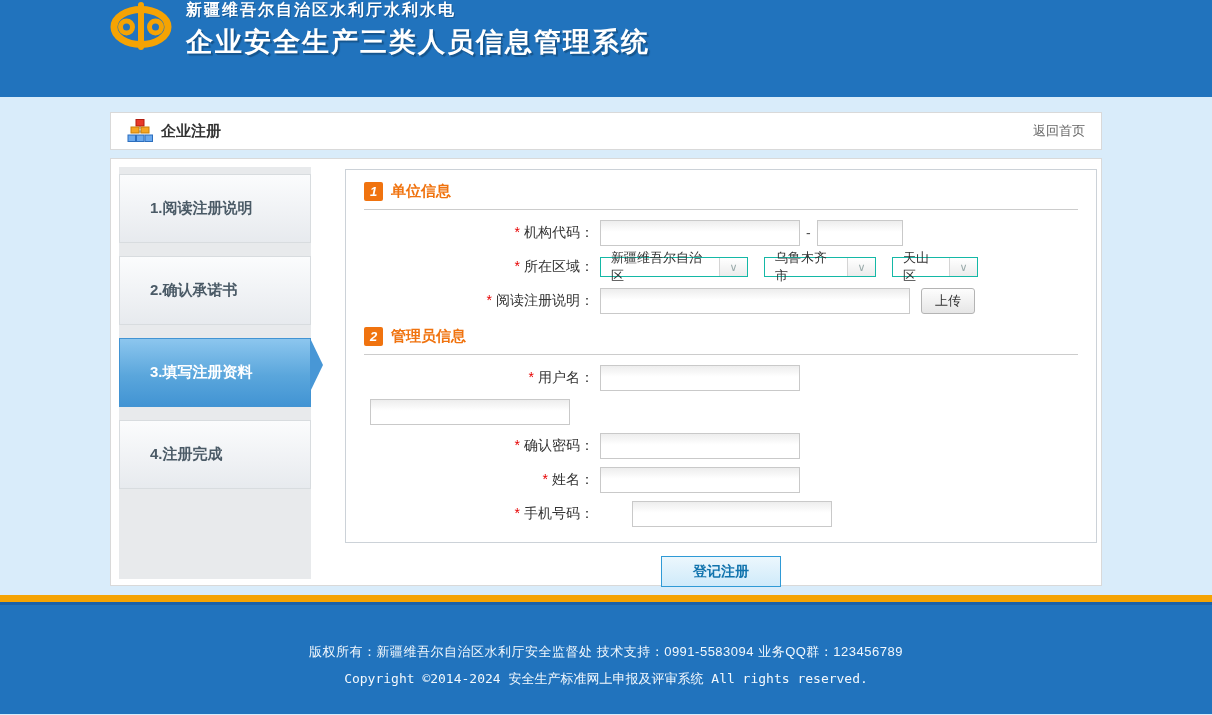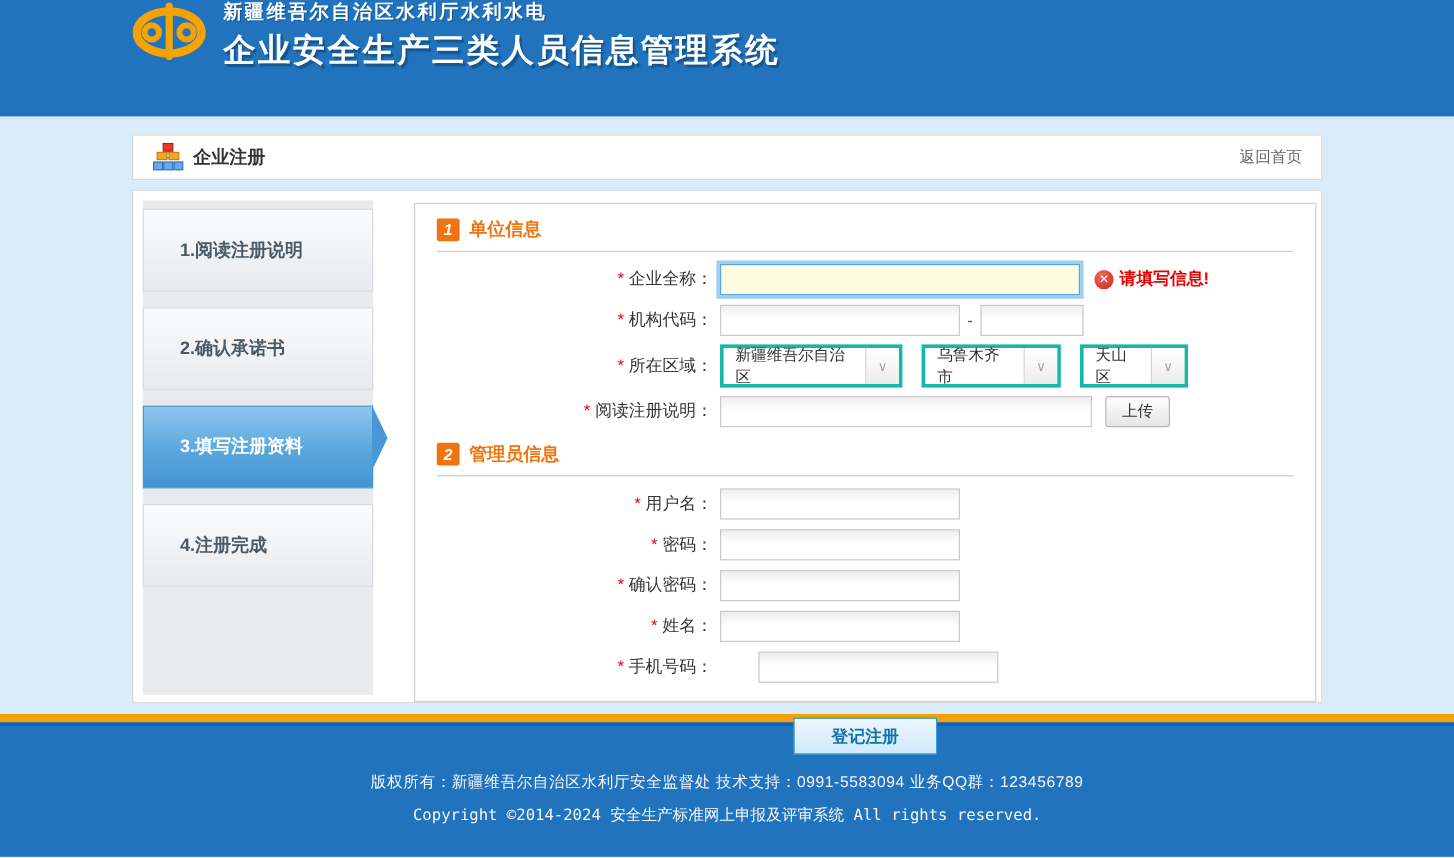--- a/index.html
+++ b/index.html
@@ -56,21 +56,21 @@
   .w200 { width:200px; } .w86 { width:86px; } .w300 { width:300px; } .w310 { width:310px; }
   input.txt.focused { background:#fffce1; border:1px solid #5ba6d9; box-shadow:0 0 0 3px #9fd0f0; }
   .dash { margin:0 6px; color:#555; font-size:14px; }
 
   .err { display:flex; align-items:center; margin-left:12px; }
   .err-icon { width:16px; height:16px; border-radius:50%; background:radial-gradient(circle at 35% 30%,#f0695c,#cf271a);
               color:#fff; font-size:10px; font-weight:bold; display:flex; align-items:center; justify-content:center;
               margin-right:5px; }
   .err-text { color:#e60000; font-size:14px; font-weight:bold; }
 
-  .sel { display:inline-flex; height:36px; border:3px solid #14b8a6; background:#fff; cursor:pointer; margin-right:16px; }
+  .sel { display:inline-flex; height:20px; border:1px solid #14b8a6; background:#fff; cursor:pointer; margin-right:16px; }
   .sel .sel-val { display:flex; align-items:center; justify-content:center; font-size:13px; color:#333; padding:0 10px; }
   .sel .sel-arrow { width:28px; border-left:1px solid #d4d4d4; background:linear-gradient(#fff,#ececec);
                     display:flex; align-items:center; justify-content:center; color:#9aa; font-size:11px; }
   .sel1 .sel-val { width:118px; } .sel2 .sel-val { width:82px; } .sel3 .sel-val { width:56px; }
 
   .upload-btn { margin-left:11px; height:26px; padding:0 13px; font-size:13px; color:#333;
                 border:1px solid #b4b4b4; border-radius:3px; background:linear-gradient(#fdfdfd,#e6e6e6); cursor:pointer; }
 
   .submit-row { width:752px; display:flex; justify-content:center; margin-top:13px; }
   .submit-btn { width:120px; height:31px; border:1px solid #2f9ad6; background:linear-gradient(#ecf7fd,#cfeafa);
@@ -135,32 +135,20 @@
 
   <div class="form-wrap">
     <div class="panel">
 
       <div class="sec-head">
         <span class="sec-badge">1</span>
         <span class="sec-title">单位信息</span>
       </div>
       <hr class="sec-rule">
 
-      <div class="frow">
-        <div class="flabel">
-          <span class="req">*</span><span>企业全称：</span>
-        </div>
-        <div class="fctrl">
-          <input class="txt w300 focused" type="text" style="">
-          <span class="err">
-            <span class="err-icon">✕</span>
-            <span class="err-text">请填写信息!</span>
-          </span>
-        </div>
-      </div>
 
       <div class="frow">
         <div class="flabel">
           <span class="req">*</span><span>机构代码：</span>
         </div>
         <div class="fctrl">
           <input class="txt w200" type="text" style="">
           <span class="dash">-</span>
           <input class="txt w86" type="text" style="">
         </div>
@@ -205,23 +193,20 @@
       <div class="frow">
         <div class="flabel">
           <span class="req">*</span><span>用户名：</span>
         </div>
         <div class="fctrl">
             <input class="txt w200" type="text" style="">
           </div>
       </div>
 
       <div class="frow">
-        <div class="flabel">
-          <span class="req">*</span><span>密码：</span>
-        </div>
         <div class="fctrl">
             <input class="txt w200" type="password" style="">
           </div>
       </div>
 
       <div class="frow">
         <div class="flabel">
           <span class="req">*</span><span>确认密码：</span>
         </div>
         <div class="fctrl">

